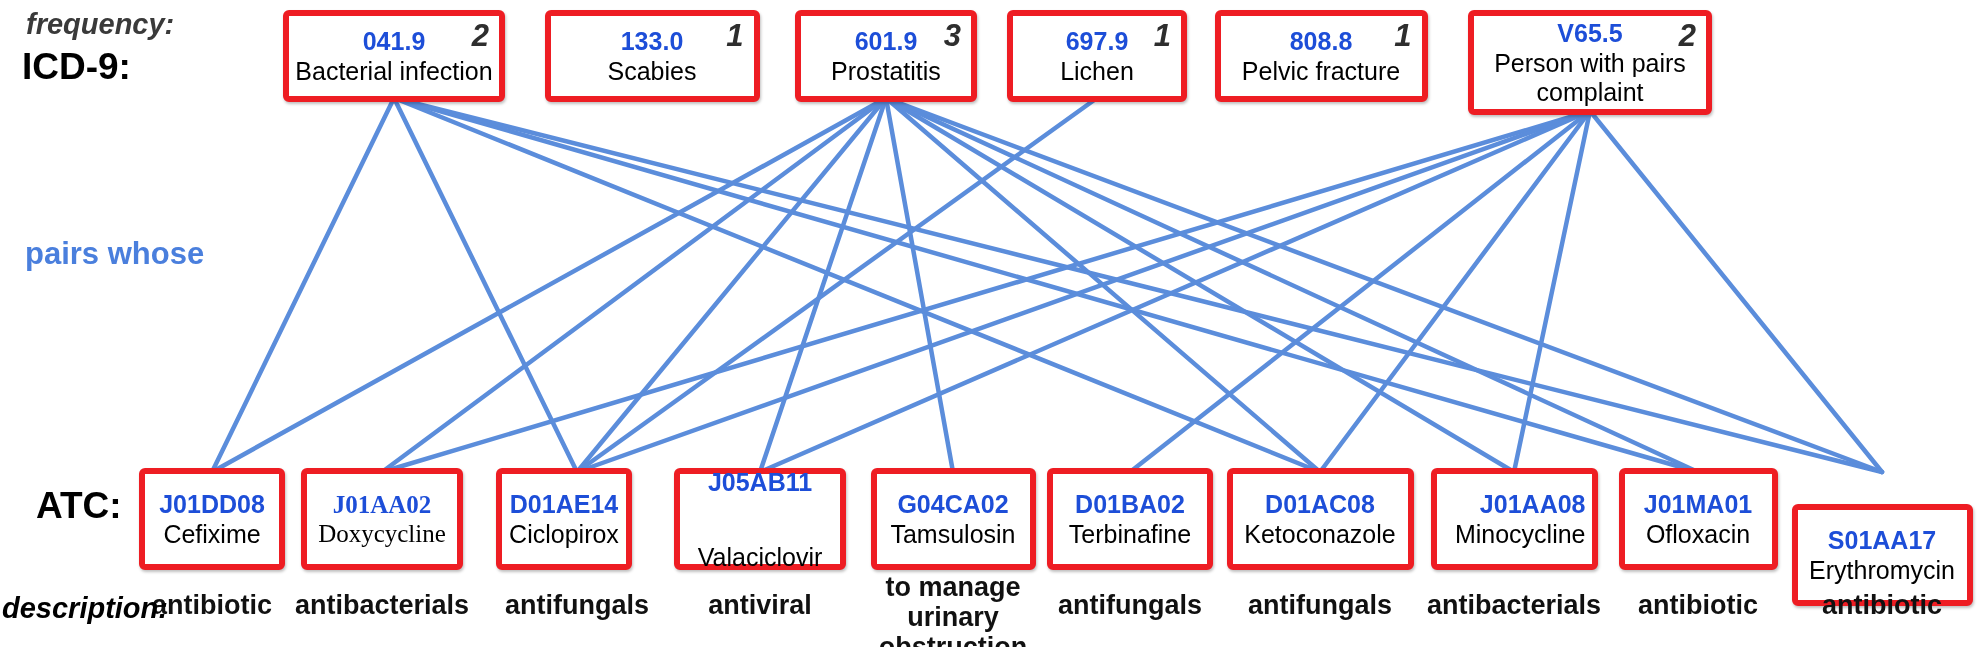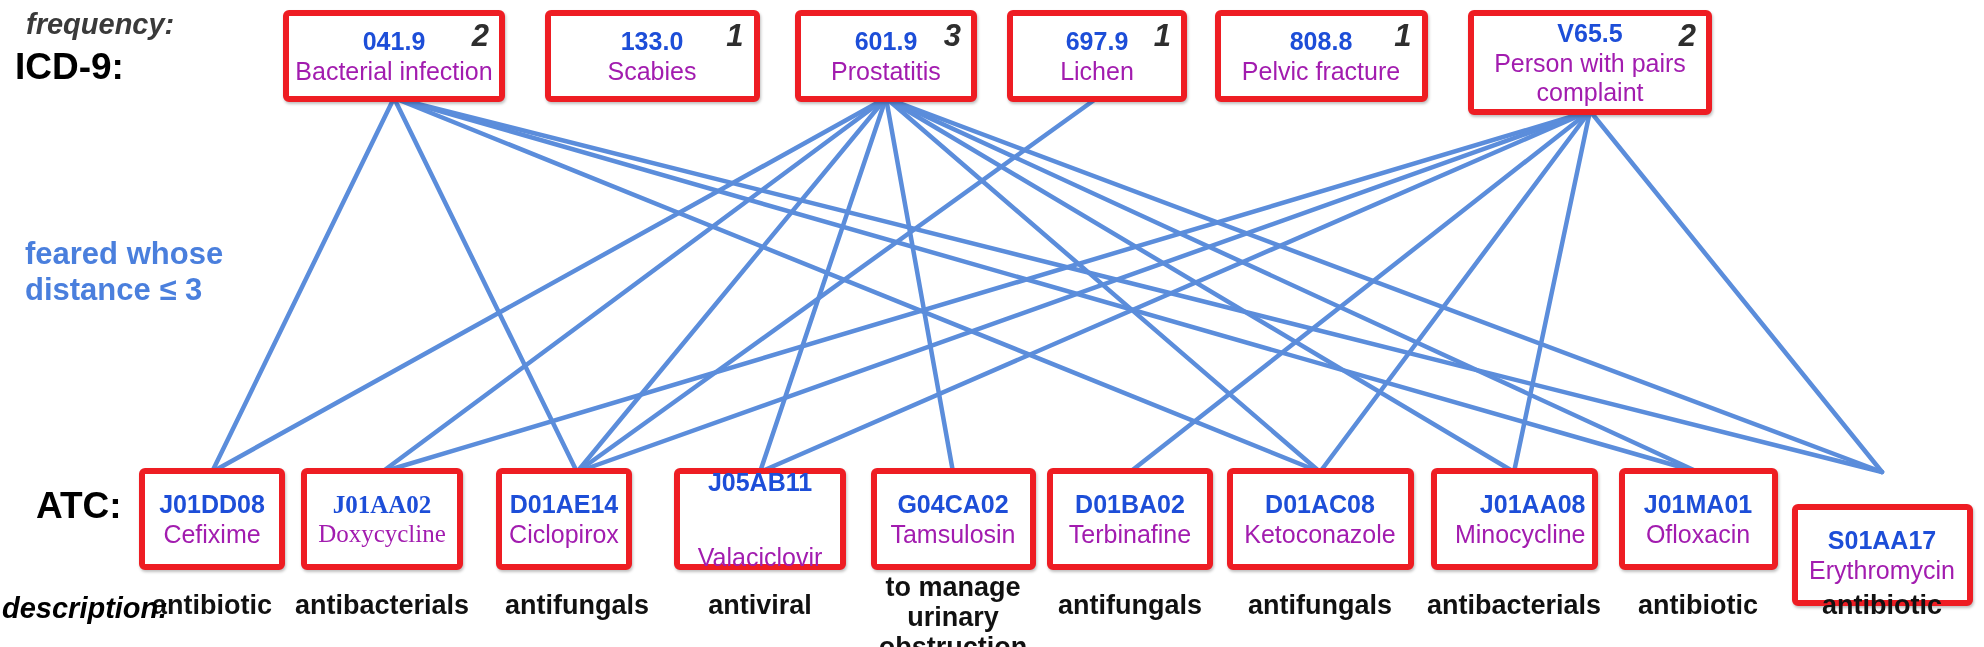--- a/index.html
+++ b/index.html
@@ -19,29 +19,29 @@
     border-radius:6px;
     box-shadow:1px 2px 3px rgba(0,0,0,0.25);
     display:flex;flex-direction:column;justify-content:center;align-items:center;
     text-align:center;
     z-index:2;
     padding:2px 6px;
   }
   .icd-box{top:10px;min-height:92px;}
   .atc-box{top:468px;height:102px;}
   .node-code{font-weight:bold;font-size:25px;color:#1d4ed8;line-height:1.25;}
-  .node-label{font-size:25px;color:#a21caf;line-height:1.15;}
+  .node-label{font-size:25px;color:#000000;line-height:1.15;}
   .freq-badge{
     position:absolute;top:2px;right:10px;
     font-weight:bold;font-style:italic;
     font-size:31px;color:#2e2e2e;
   }
   .side-label{position:absolute;color:#000;z-index:3;white-space:nowrap;text-align:center;}
   #frequency-label{left:26px;top:8px;font-size:29px;font-weight:bold;font-style:italic;color:#3a3a3a;}
-  #icd-label{left:15px;top:46px;font-size:37px;font-weight:bold;}
+  #icd-label{left:22px;top:46px;font-size:37px;font-weight:bold;}
   #atc-label{left:12px;top:485px;font-size:37px;font-weight:bold;margin-left:24px;}
   #description-label{left:2px;top:592px;font-size:29px;font-weight:bold;font-style:italic;}
   #legend-text{
     position:absolute;left:25px;top:236px;width:230px;
     font-size:31px;font-weight:bold;line-height:1.15;
     z-index:3;
   }
   .desc-label{
     position:absolute;
     font-size:27px;font-weight:bold;color:#111;
@@ -77,22 +77,21 @@
       <line x1="1590" y1="111" x2="1514" y2="472" stroke="#5b8ddb" stroke-width="4.5" stroke-linecap="round"></line>
       <line x1="1590" y1="111" x2="1882" y2="472" stroke="#5b8ddb" stroke-width="4.5" stroke-linecap="round"></line>
     </svg>
 
   <div class="side-label" id="frequency-label">frequency:</div>
   <div class="side-label" id="icd-label">ICD-9:</div>
   <div class="side-label" id="atc-label">ATC:</div>
   <div class="side-label" id="description-label">description:</div>
 
   <div id="legend-text" style="color: rgb(74, 127, 221);">
-      <div>feared whose</div>
-      <div>distance ≤ 3</div>
+      <div>pairs whose</div>
     </div>
 
   <div id="nodes-root">
       <div class="node-box icd-box" style="left: 283px; width: 222px; border-color: rgb(238, 29, 35);">
         <span class="freq-badge">2</span>
         <div class="node-code">041.9</div>
         <div class="node-label">Bacterial infection</div>
       </div>
       <div class="node-box icd-box" style="left: 544.5px; width: 215px; border-color: rgb(238, 29, 35);">
         <span class="freq-badge">1</span>

